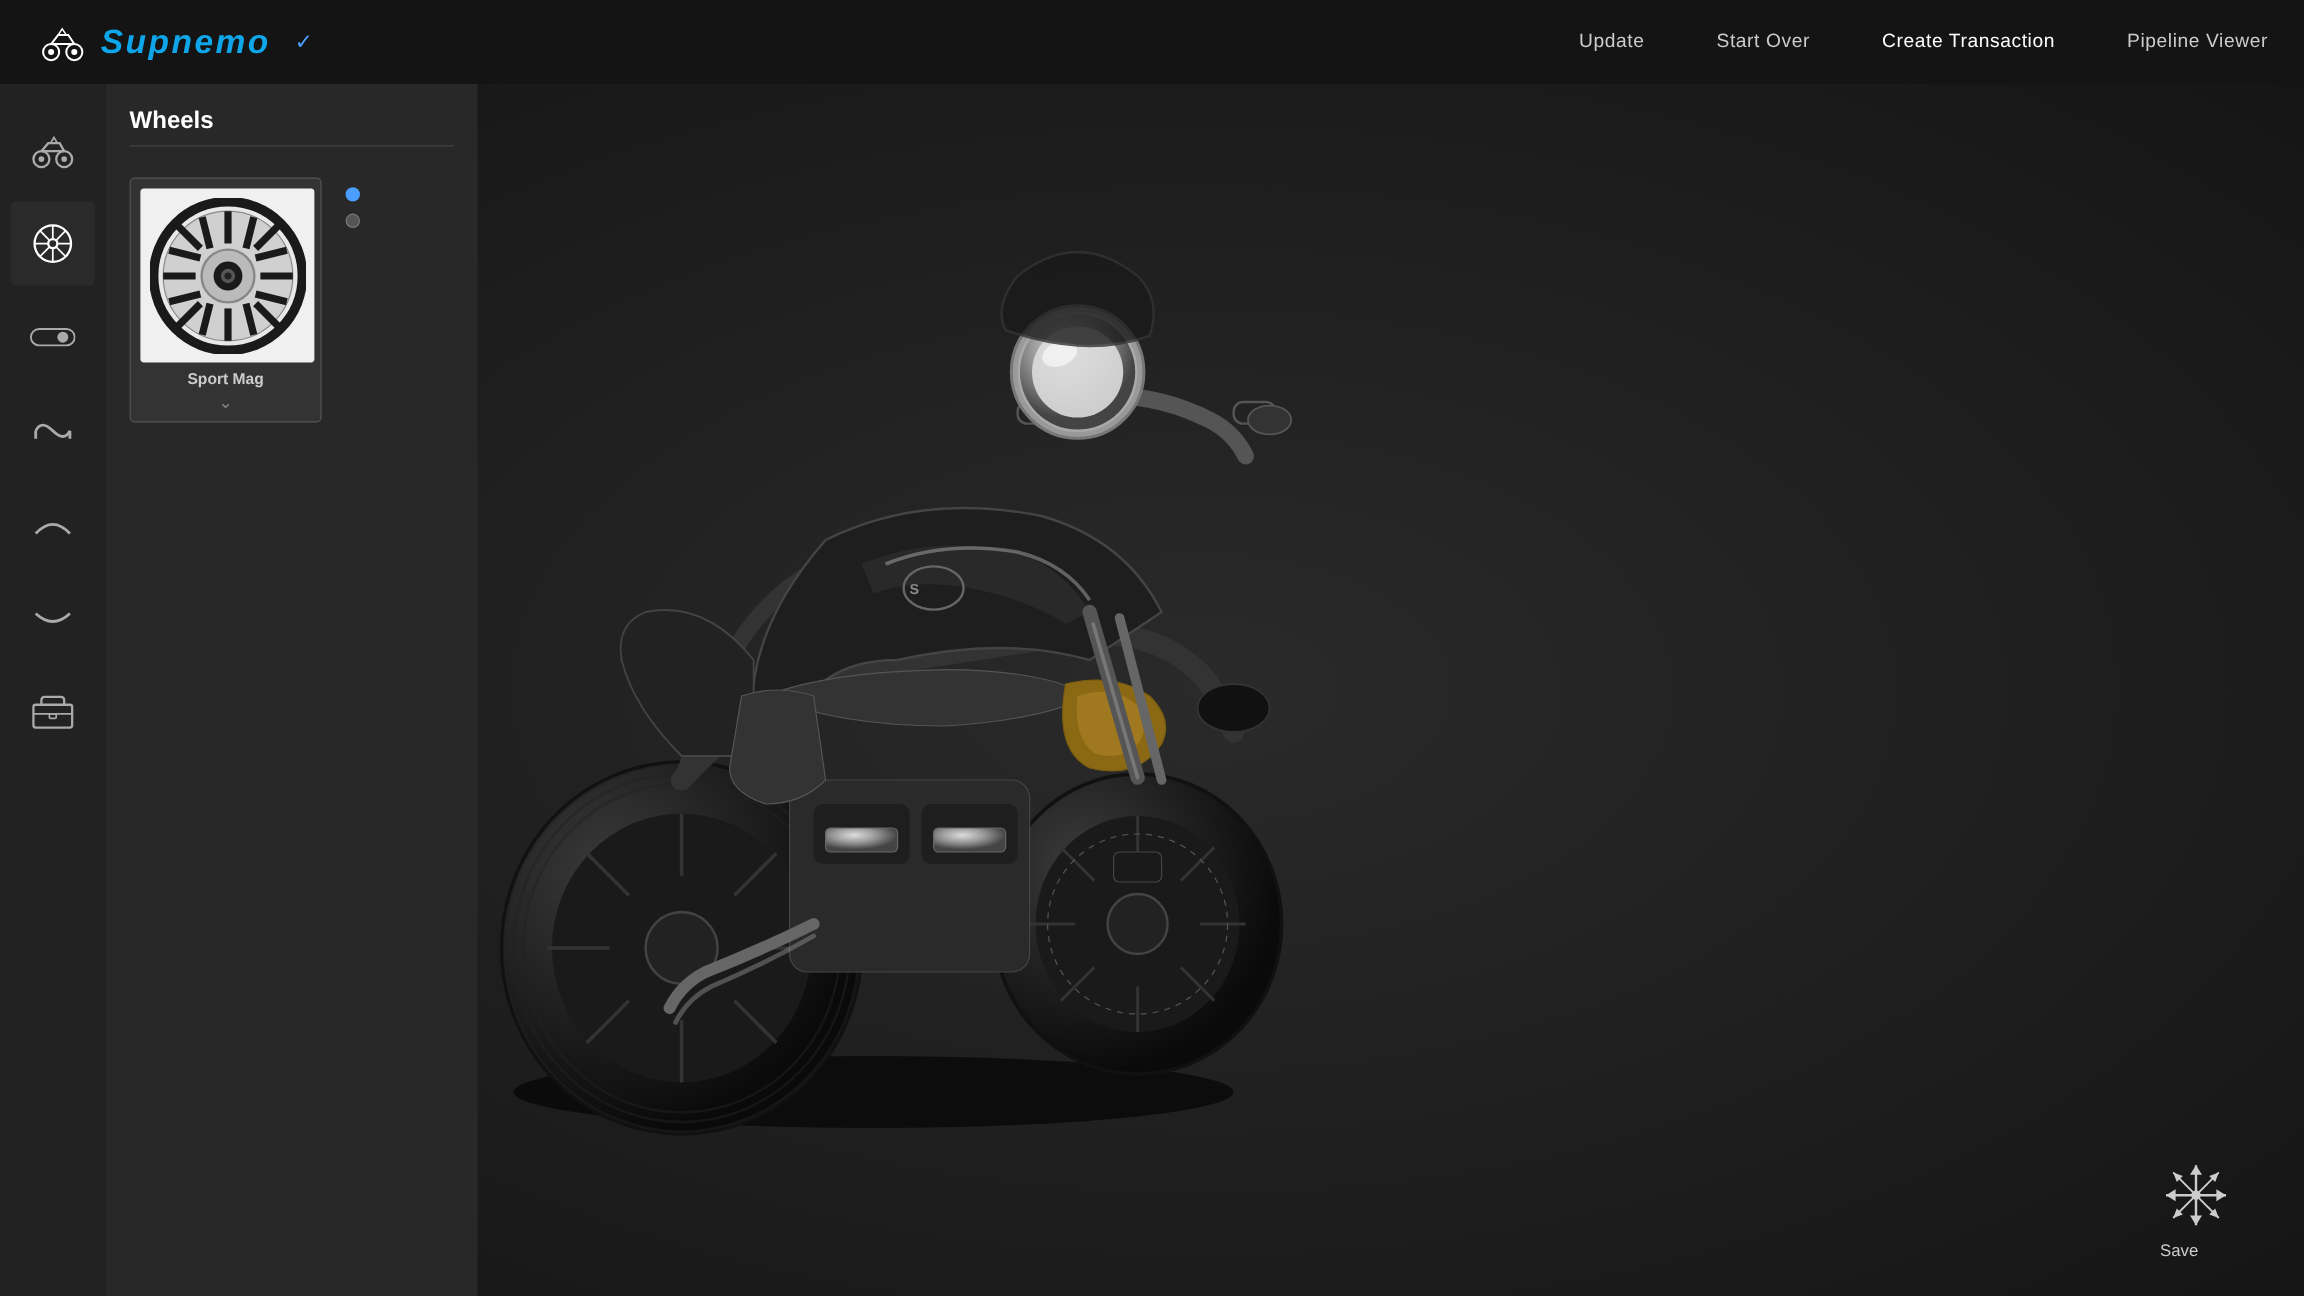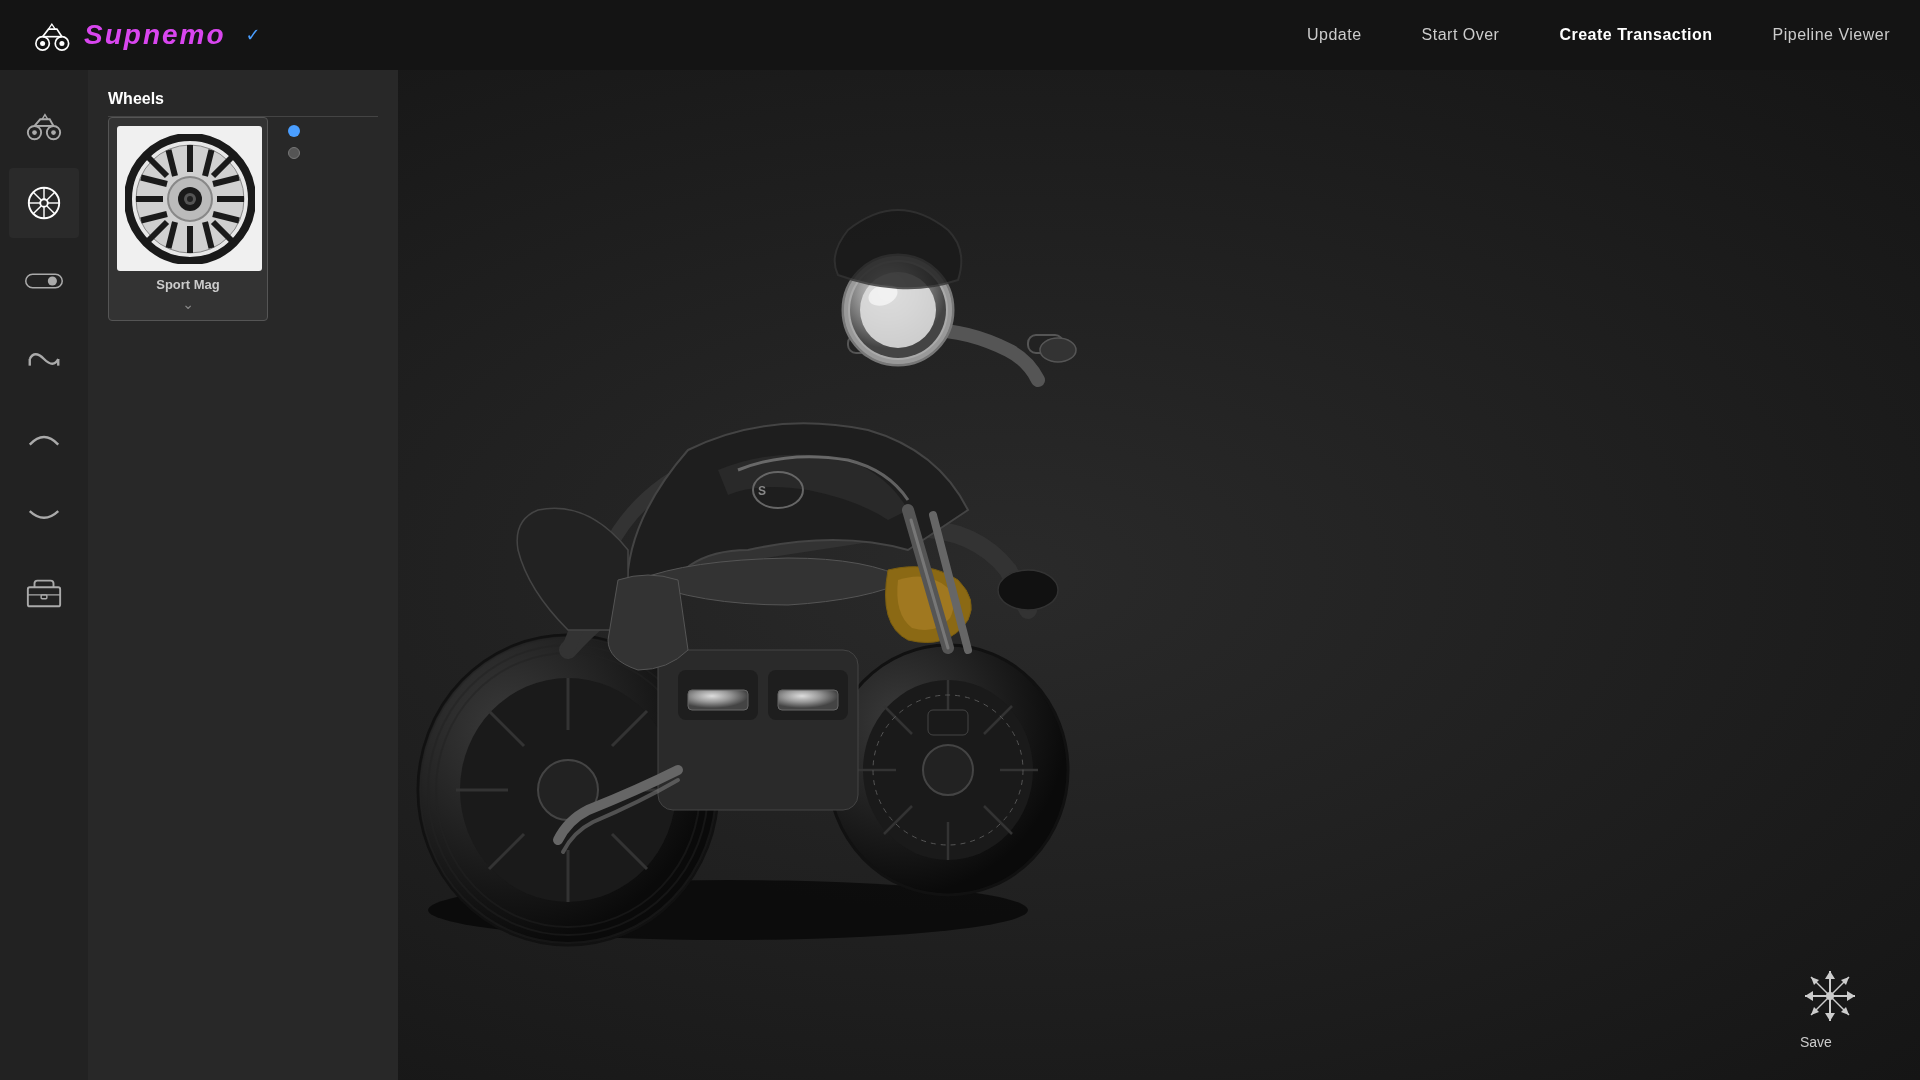--- a/index.html
+++ b/index.html
@@ -26,21 +26,21 @@
       background: rgba(20,20,20,0.85);
     }
     .logo-area {
       display: flex;
       align-items: center;
       gap: 12px;
     }
     .logo-text {
       font-size: 28px;
       font-weight: bold;
-      color: #d946ef;
+      color: #0ea5e9;
       letter-spacing: 2px;
       font-style: italic;
     }
     .logo-icon {
       width: 42px;
       height: 42px;
     }
     .checkmark-icon {
       color: #4a9eff;
       font-size: 18px;
@@ -53,21 +53,21 @@
     }
     .nav-link {
       color: #ccc;
       text-decoration: none;
       font-size: 16px;
       cursor: pointer;
       letter-spacing: 0.5px;
     }
     .nav-link.create-transaction {
       color: #fff;
-      font-weight: 700;
+      font-weight: 400;
     }
 
     
     .total-badge {
       position: absolute;
       top: 80px;
       right: 120px;
       border: 2px solid #c8a84b;
       padding: 10px 28px;
       font-size: 22px;
@@ -117,24 +117,24 @@
       position: absolute;
       top: 70px;
       left: 88px;
       width: 310px;
       height: calc(100% - 70px);
       background: #282828;
       padding: 20px;
       z-index: 40;
     }
     .panel-title {
-      font-size: 16px;
+      font-size: 20px;
       font-weight: 600;
       color: #fff;
-      margin-bottom: 0;
+      margin-bottom: 26px;
       padding-bottom: 8px;
       border-bottom: 1px solid #444;
     }
     .option-card {
       background: #333;
       border-radius: 4px;
       padding: 8px;
       cursor: pointer;
       position: relative;
       width: 160px;

